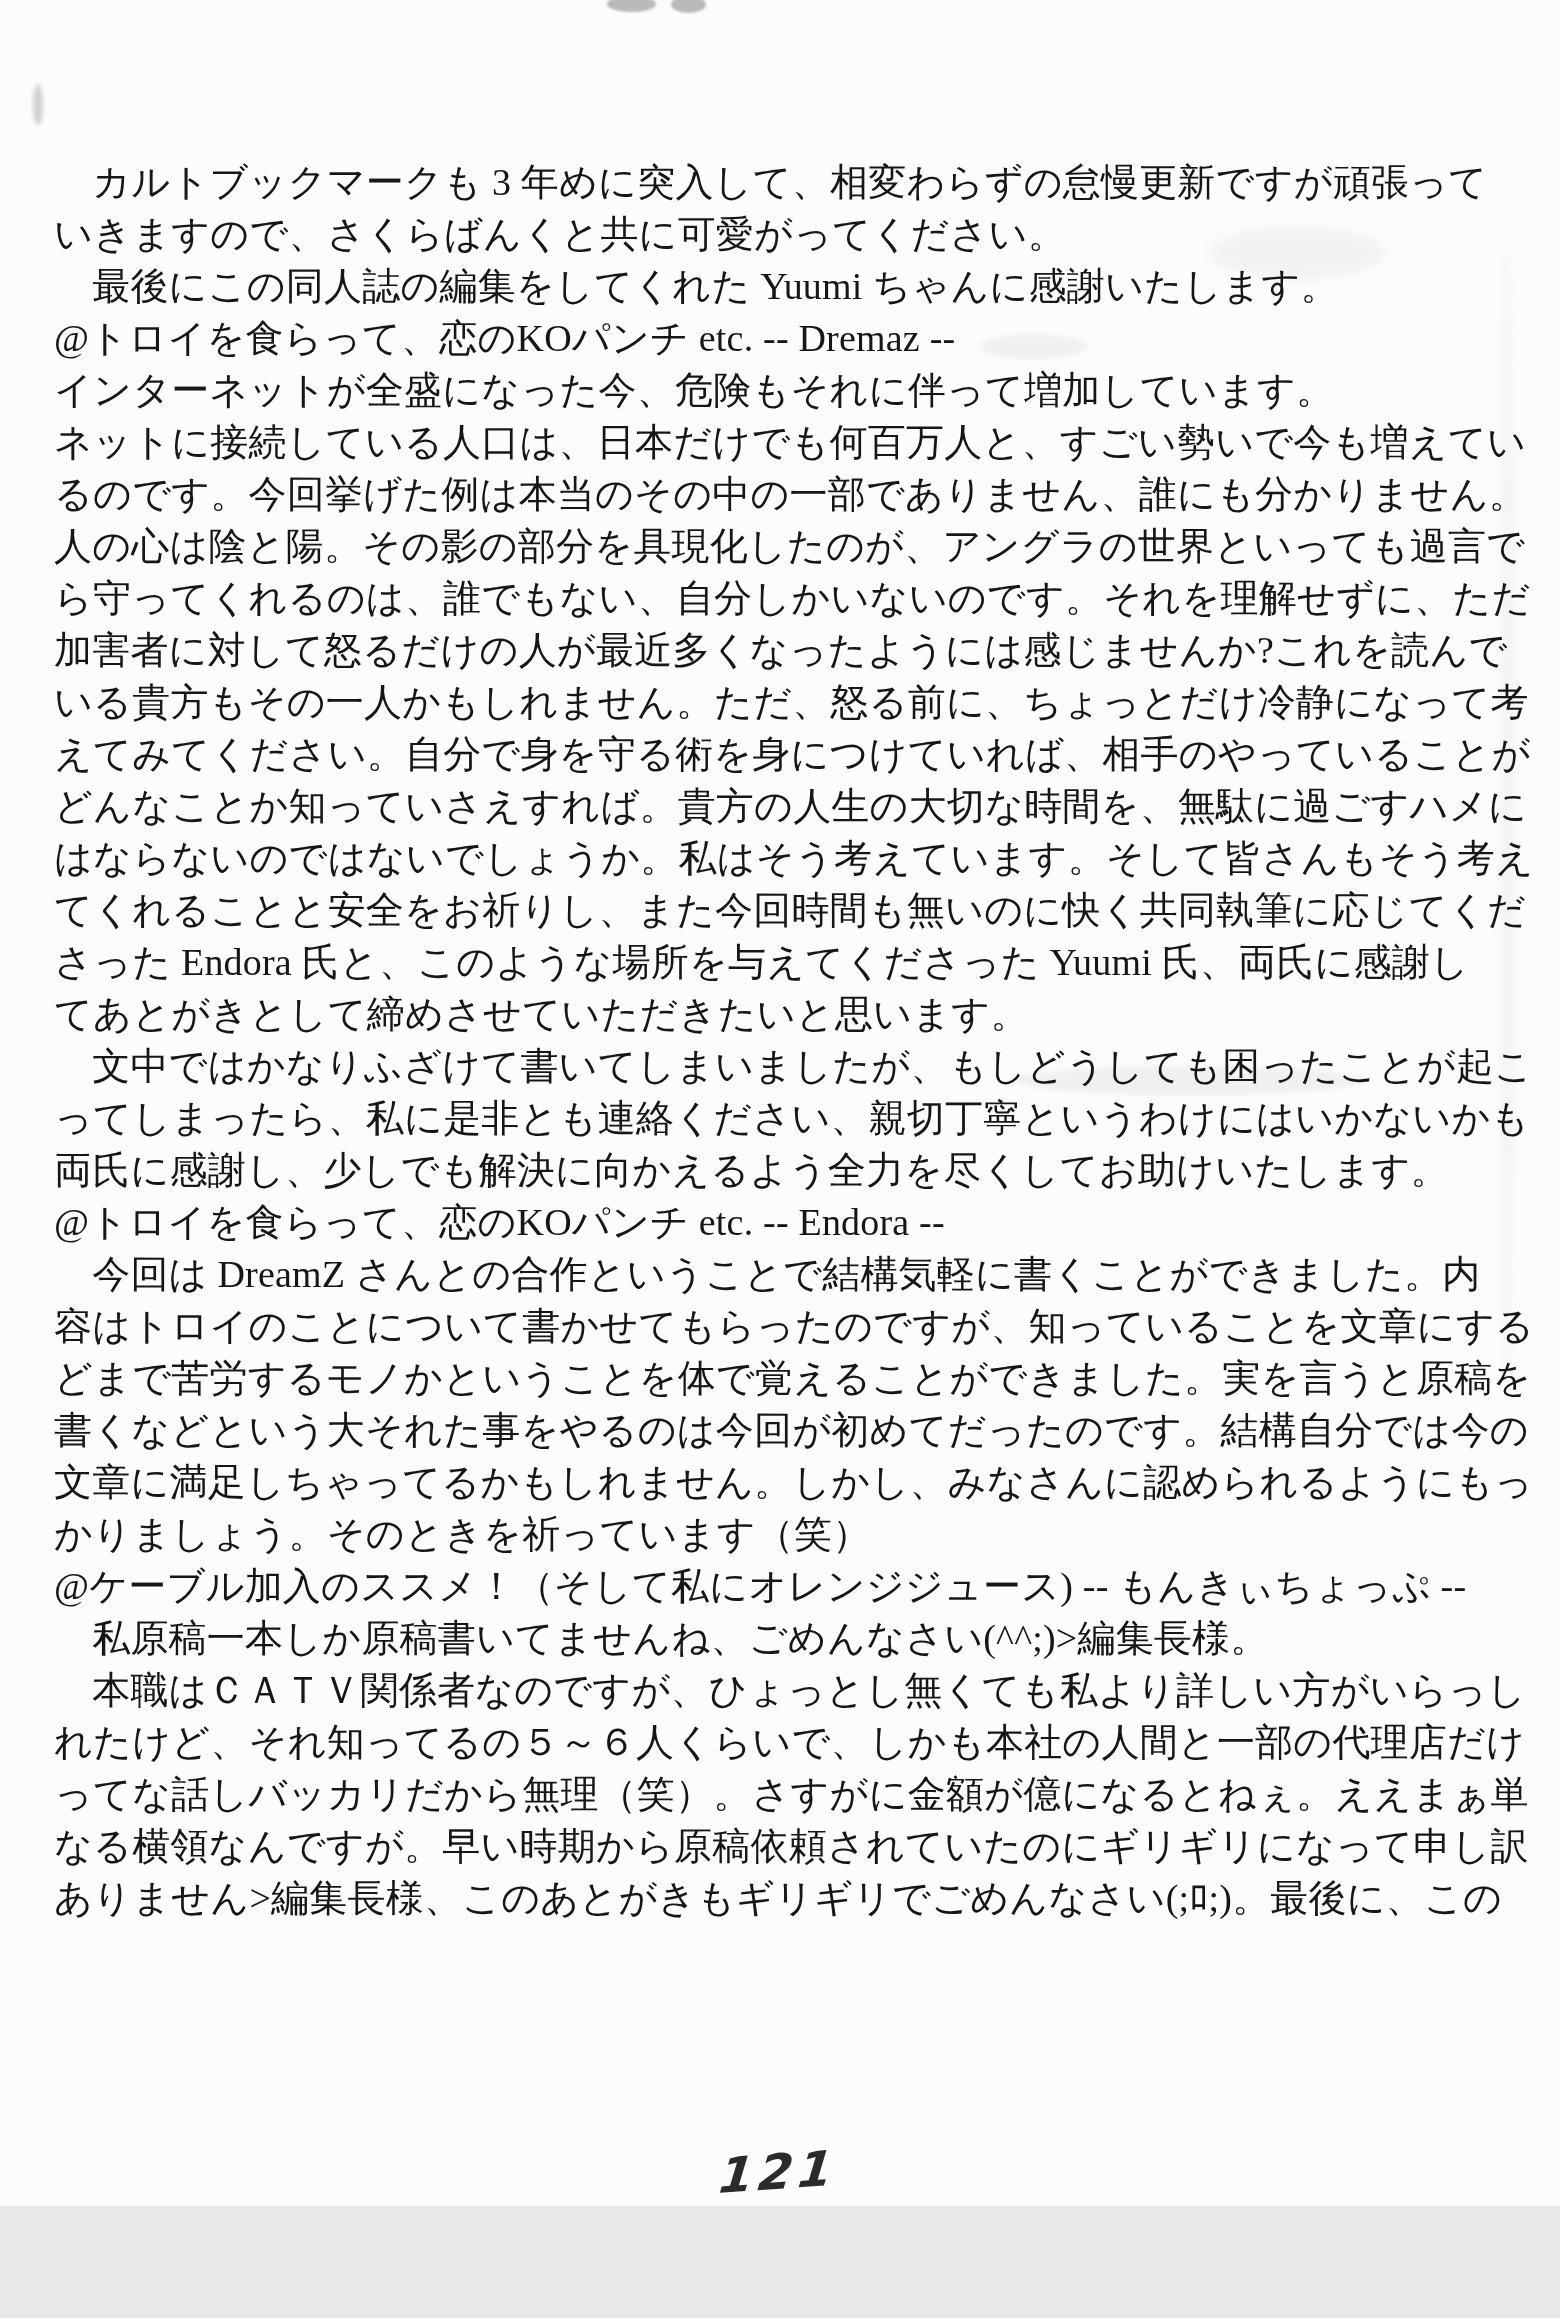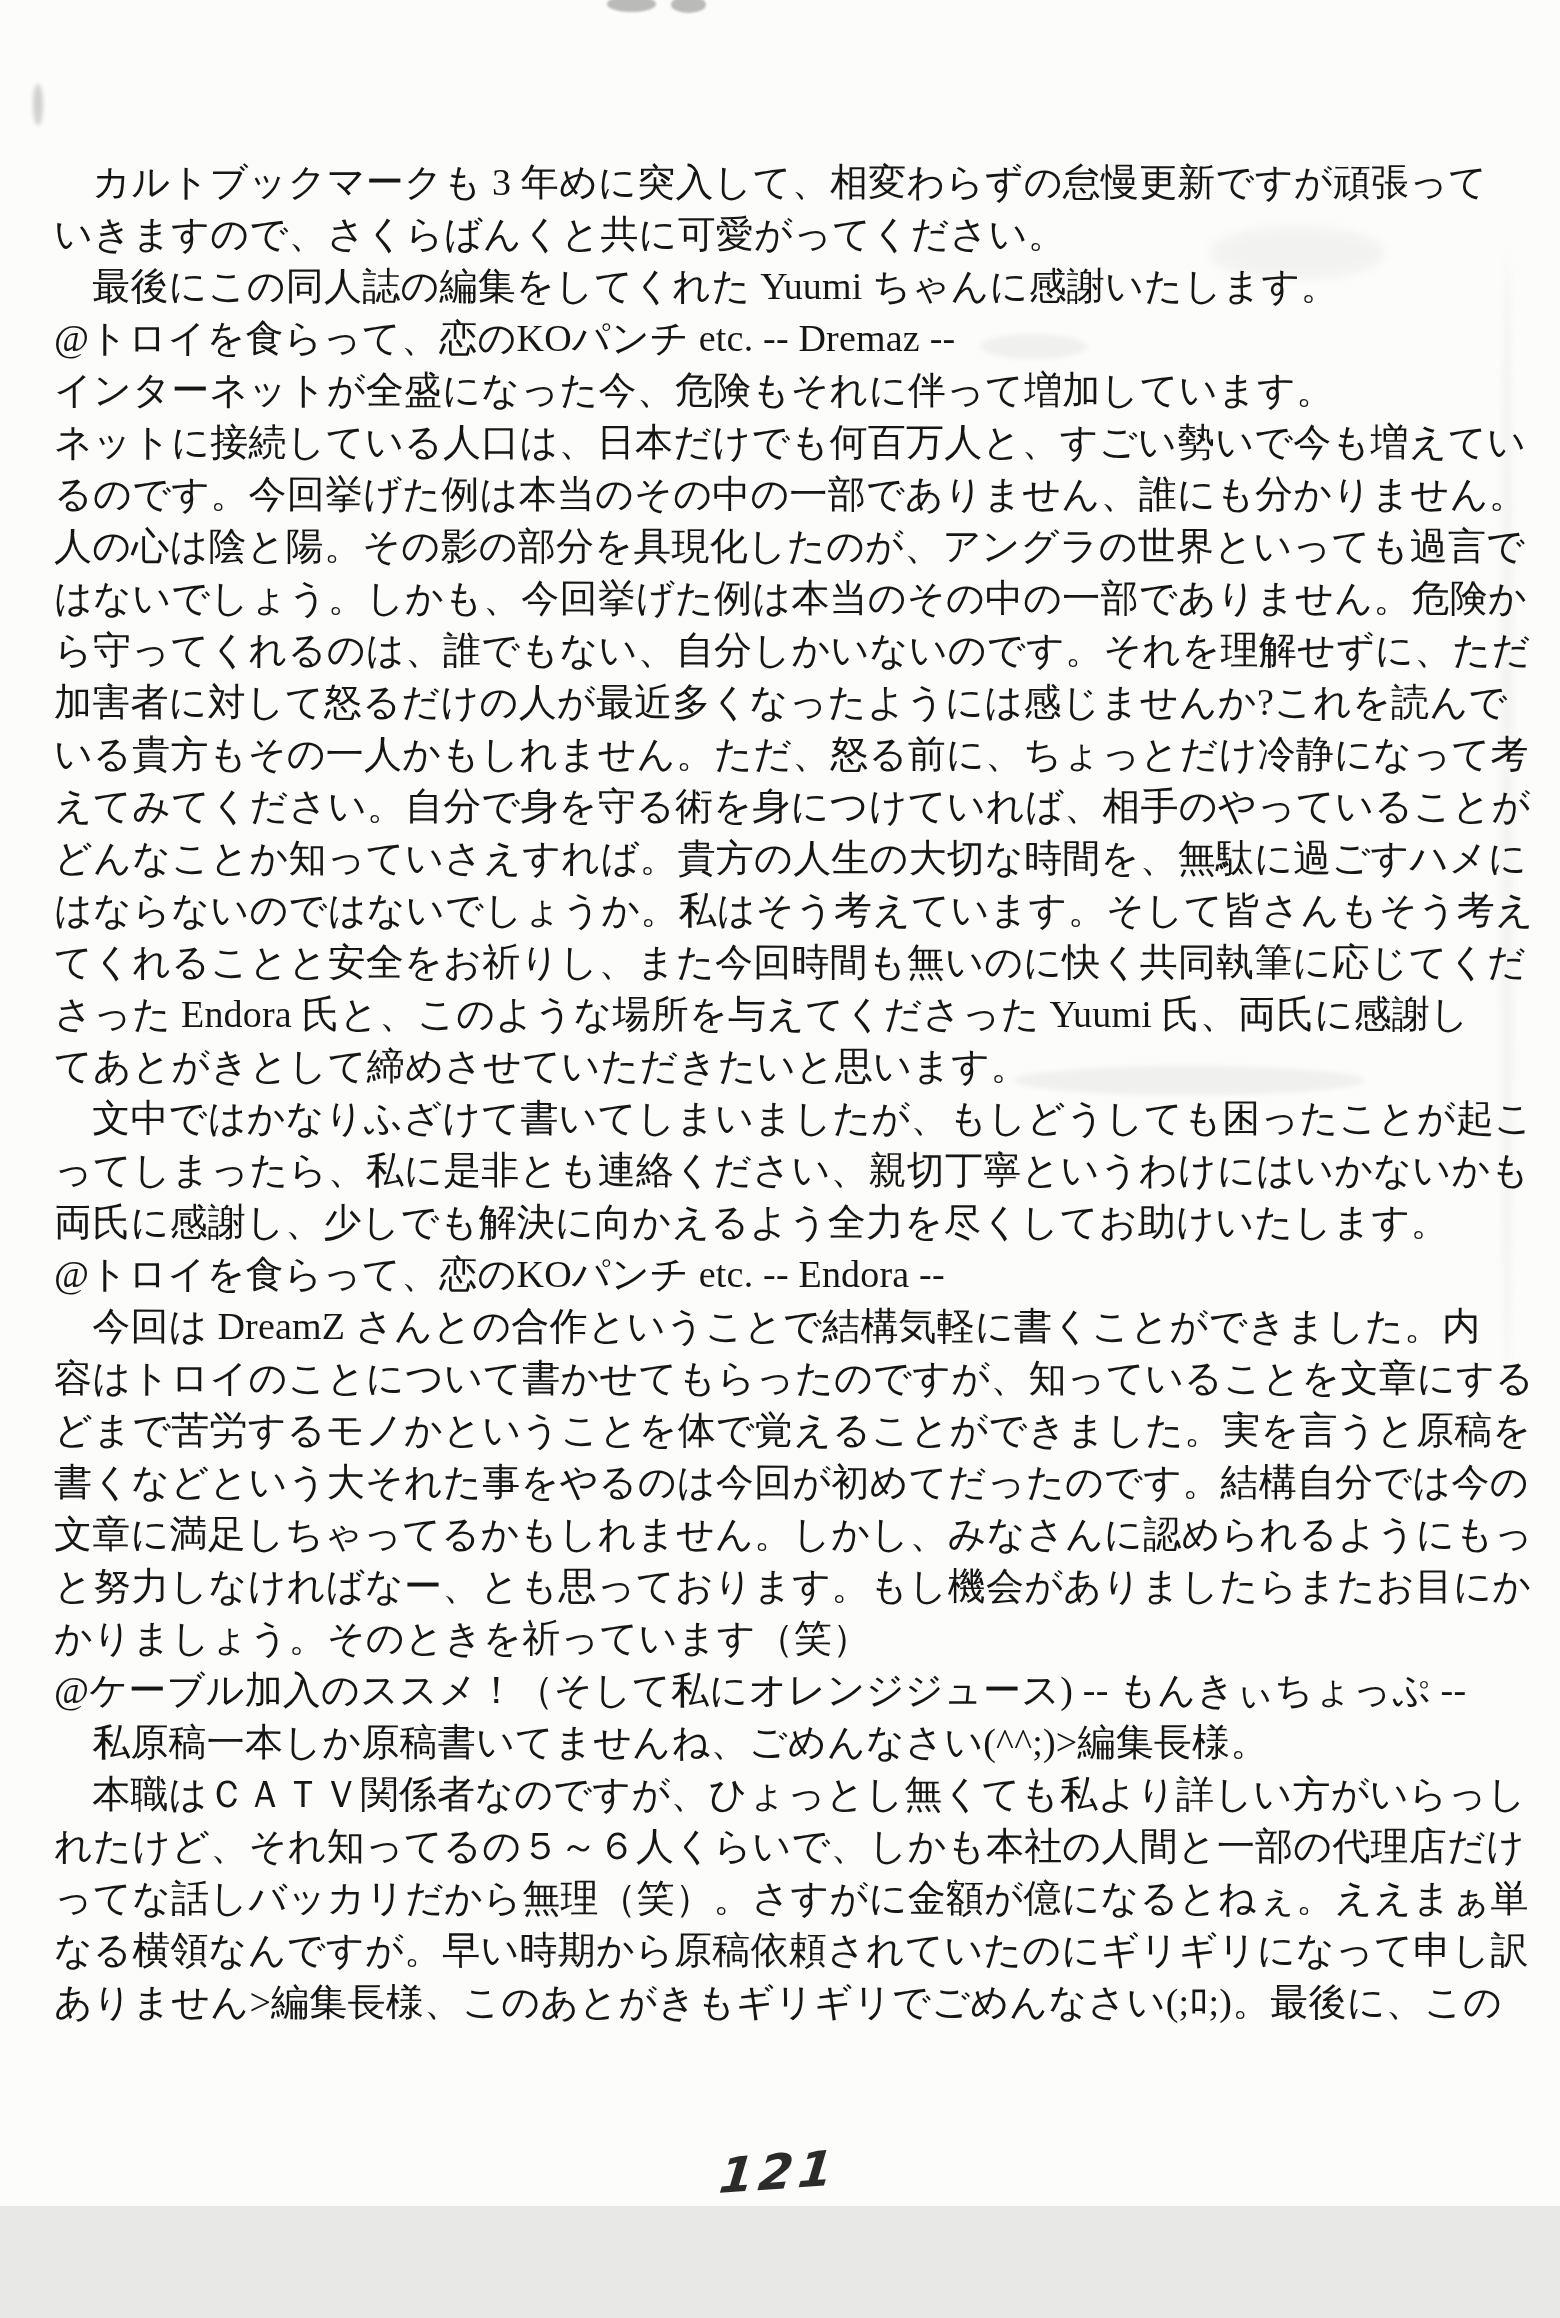--- a/index.html
+++ b/index.html
@@ -63,40 +63,38 @@
 
   <div class="text-block">
     <div class="line">　カルトブックマークも 3 年めに突入して、相変わらずの怠慢更新ですが頑張って</div>
     <div class="line">いきますので、さくらばんくと共に可愛がってください。</div>
     <div class="line">　最後にこの同人誌の編集をしてくれた Yuumi ちゃんに感謝いたします。</div>
     <div class="line">@トロイを食らって、恋のKOパンチ etc. -- Dremaz --</div>
     <div class="line">インターネットが全盛になった今、危険もそれに伴って増加しています。</div>
     <div class="line">ネットに接続している人口は、日本だけでも何百万人と、すごい勢いで今も増えてい</div>
     <div class="line">るのです。今回挙げた例は本当のその中の一部でありません、誰にも分かりません。</div>
     <div class="line">人の心は陰と陽。その影の部分を具現化したのが、アングラの世界といっても過言で</div>
-    <div class="line">はないでしょう。しかも、今回挙げた例は本当のその中の一部でありません。危険か</div>
     <div class="line">ら守ってくれるのは、誰でもない、自分しかいないのです。それを理解せずに、ただ</div>
     <div class="line">加害者に対して怒るだけの人が最近多くなったようには感じませんか?これを読んで</div>
     <div class="line">いる貴方もその一人かもしれません。ただ、怒る前に、ちょっとだけ冷静になって考</div>
     <div class="line">えてみてください。自分で身を守る術を身につけていれば、相手のやっていることが</div>
     <div class="line">どんなことか知っていさえすれば。貴方の人生の大切な時間を、無駄に過ごすハメに</div>
     <div class="line">はならないのではないでしょうか。私はそう考えています。そして皆さんもそう考え</div>
     <div class="line">てくれることと安全をお祈りし、また今回時間も無いのに快く共同執筆に応じてくだ</div>
     <div class="line">さった Endora 氏と、このような場所を与えてくださった Yuumi 氏、両氏に感謝し</div>
     <div class="line">てあとがきとして締めさせていただきたいと思います。</div>
     <div class="line">　文中ではかなりふざけて書いてしまいましたが、もしどうしても困ったことが起こ</div>
     <div class="line">ってしまったら、私に是非とも連絡ください、親切丁寧というわけにはいかないかも</div>
     <div class="line">両氏に感謝し、少しでも解決に向かえるよう全力を尽くしてお助けいたします。</div>
     <div class="line">@トロイを食らって、恋のKOパンチ etc. -- Endora --</div>
     <div class="line">　今回は DreamZ さんとの合作ということで結構気軽に書くことができました。内</div>
     <div class="line">容はトロイのことについて書かせてもらったのですが、知っていることを文章にする</div>
     <div class="line">どまで苦労するモノかということを体で覚えることができました。実を言うと原稿を</div>
     <div class="line">書くなどという大それた事をやるのは今回が初めてだったのです。結構自分では今の</div>
     <div class="line">文章に満足しちゃってるかもしれません。しかし、みなさんに認められるようにもっ</div>
-    <div class="line">と努力しなければなー、とも思っております。もし機会がありましたらまたお目にか</div>
     <div class="line">かりましょう。そのときを祈っています（笑）</div>
     <div class="line">@ケーブル加入のススメ！（そして私にオレンジジュース) -- もんきぃちょっぷ --</div>
     <div class="line">　私原稿一本しか原稿書いてませんね、ごめんなさい(^^;)&gt;編集長様。</div>
     <div class="line">　本職はＣＡＴＶ関係者なのですが、ひょっとし無くても私より詳しい方がいらっし</div>
     <div class="line">れたけど、それ知ってるの５～６人くらいで、しかも本社の人間と一部の代理店だけ</div>
     <div class="line">ってな話しバッカリだから無理（笑）。さすがに金額が億になるとねぇ。ええまぁ単</div>
     <div class="line">なる横領なんですが。早い時期から原稿依頼されていたのにギリギリになって申し訳</div>
     <div class="line">ありません&gt;編集長様、このあとがきもギリギリでごめんなさい(;ﾛ;)。最後に、この</div>
   </div>
 

